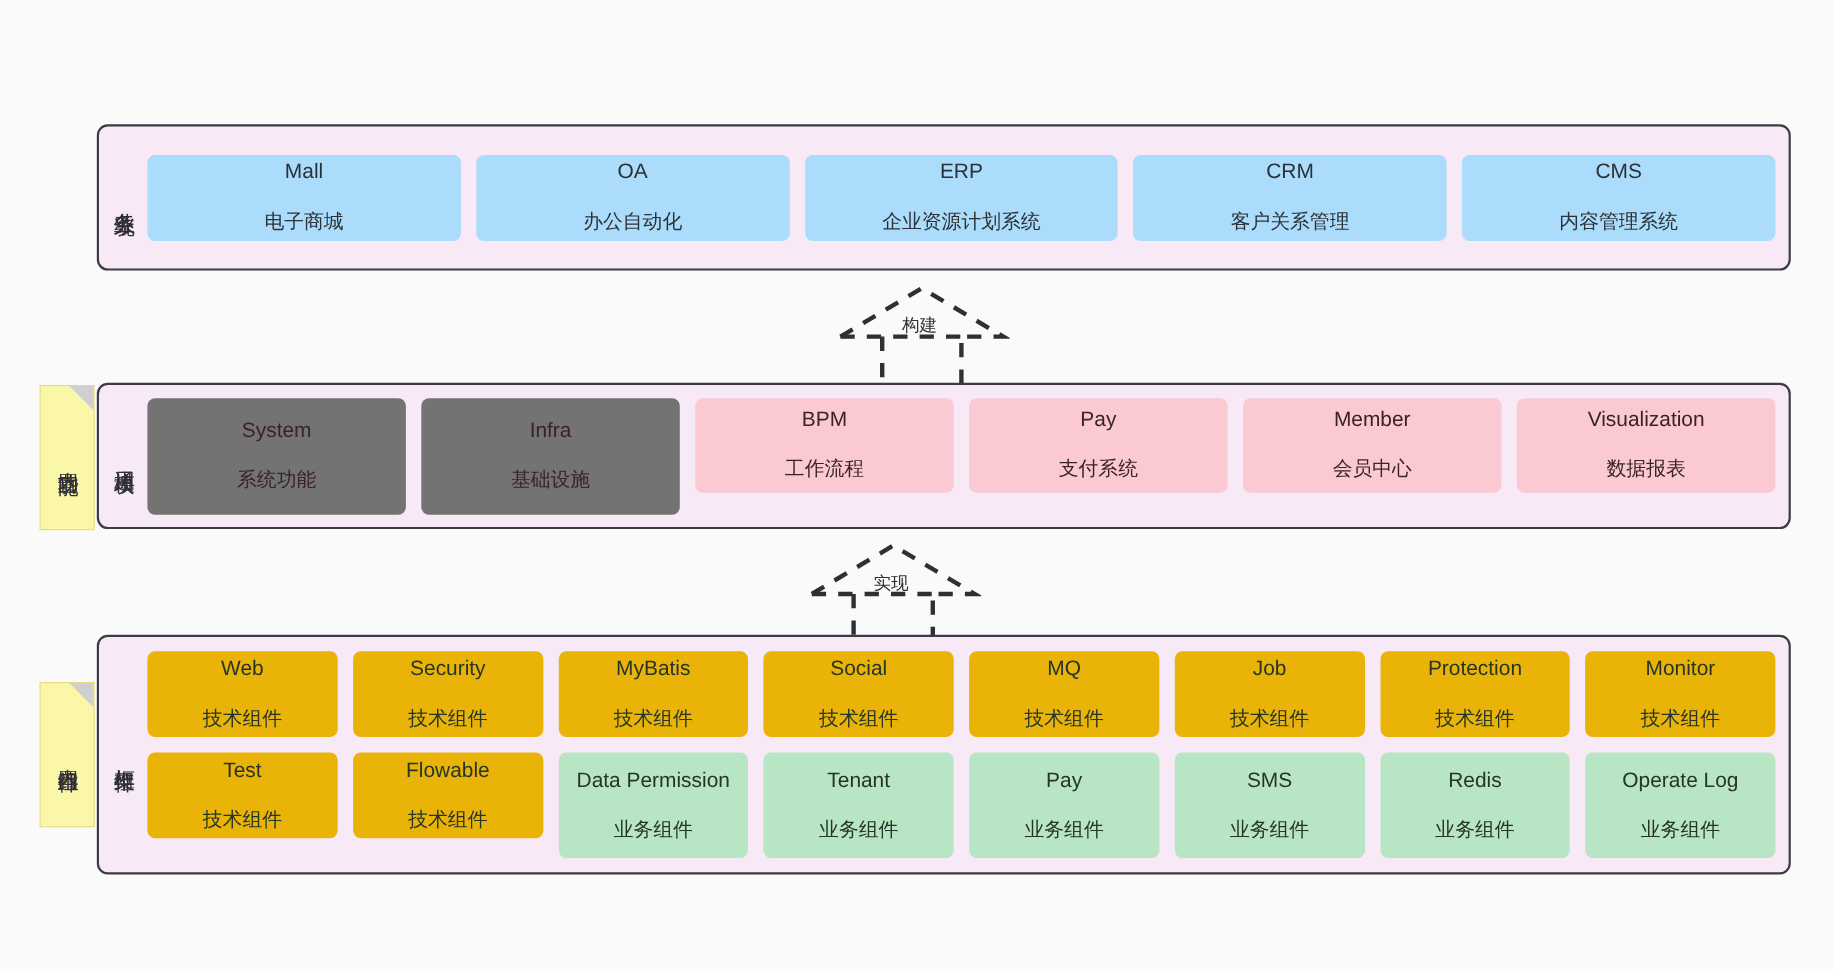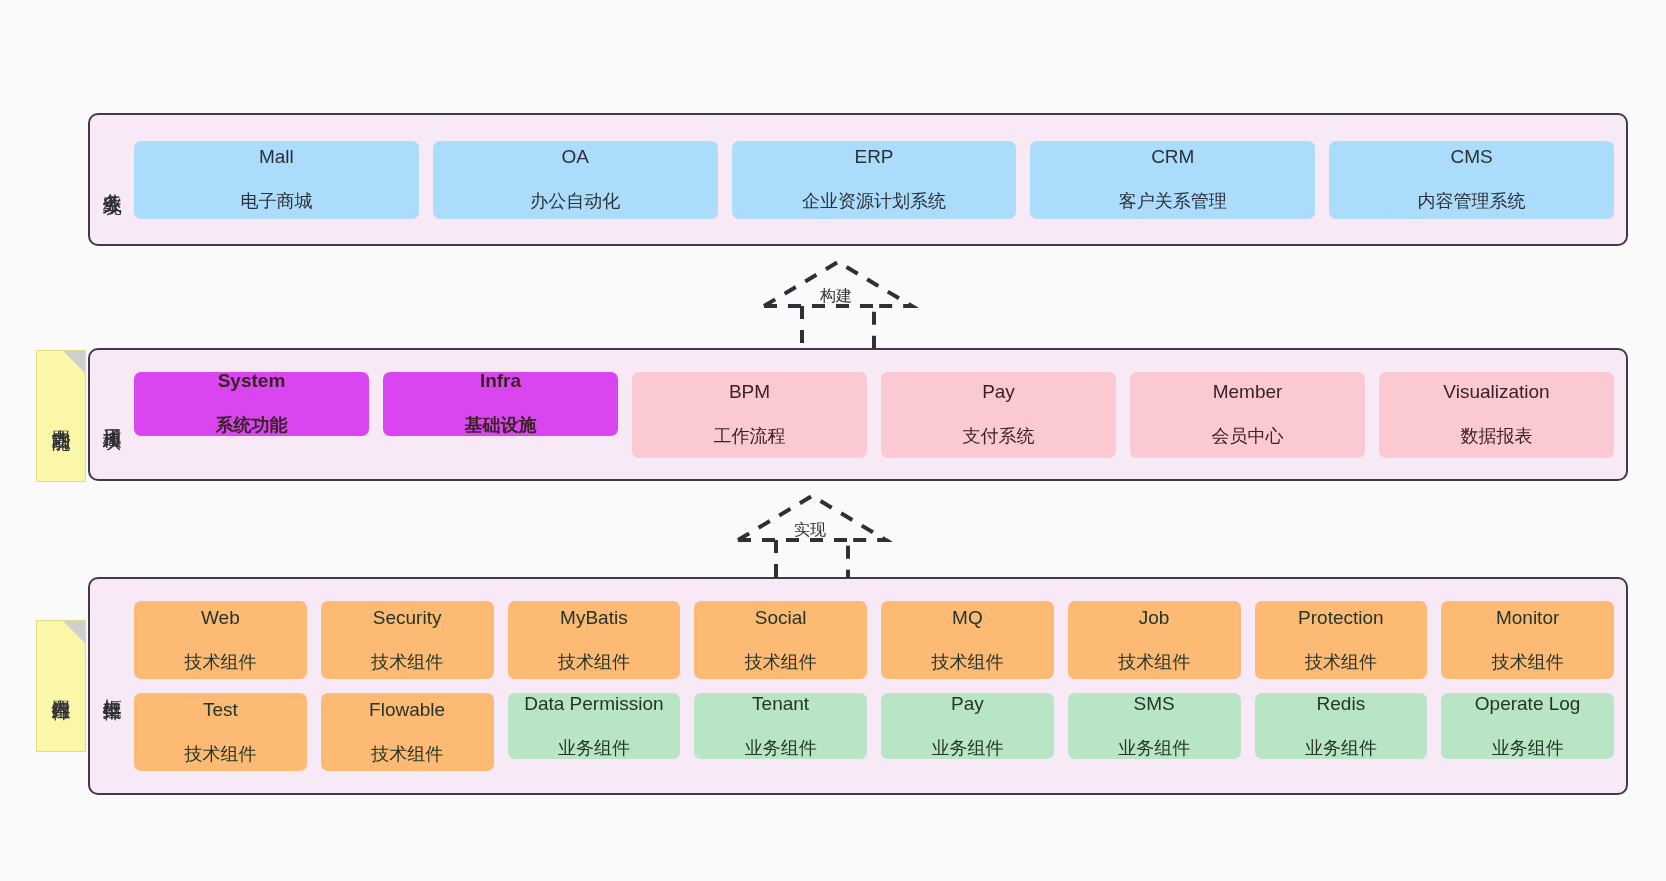--- a/index.html
+++ b/index.html
@@ -72,24 +72,24 @@
     justify-content: center;
     text-align: center;
     box-sizing: border-box;
     padding: 6px 6px;
     line-height: 1.3;
   }
   .box .t1 { font-size: 19px; }
   .box .t2 { font-size: 18px; margin-top: 20px; }
 
   .box.blue      { background: #abdcfb; color: #2b3136; height: 78px; }
-  .box.red       { background: #d946ef; color: #3a2326; height: 64px; font-weight: bold; }
+  .box.red       { background: #737373; color: #3a2326; height: 106px; }
   .box.pink      { background: #fbc9d1; color: #3a2326; height: 86px; }
-  .box.green     { background: #fdba74; color: #253528; height: 78px; }
-  .box.lgreen    { background: #b8e5c3; color: #253528; height: 66px; }
+  .box.green     { background: #eab308; color: #253528; height: 78px; }
+  .box.lgreen    { background: #b8e5c3; color: #253528; height: 96px; }
 
   
   .note {
     position: absolute;
     background: #fbf7a8;
     border: 1px solid #e4dc82;
     box-sizing: border-box;
     display: flex;
     align-items: center;
     justify-content: center;

